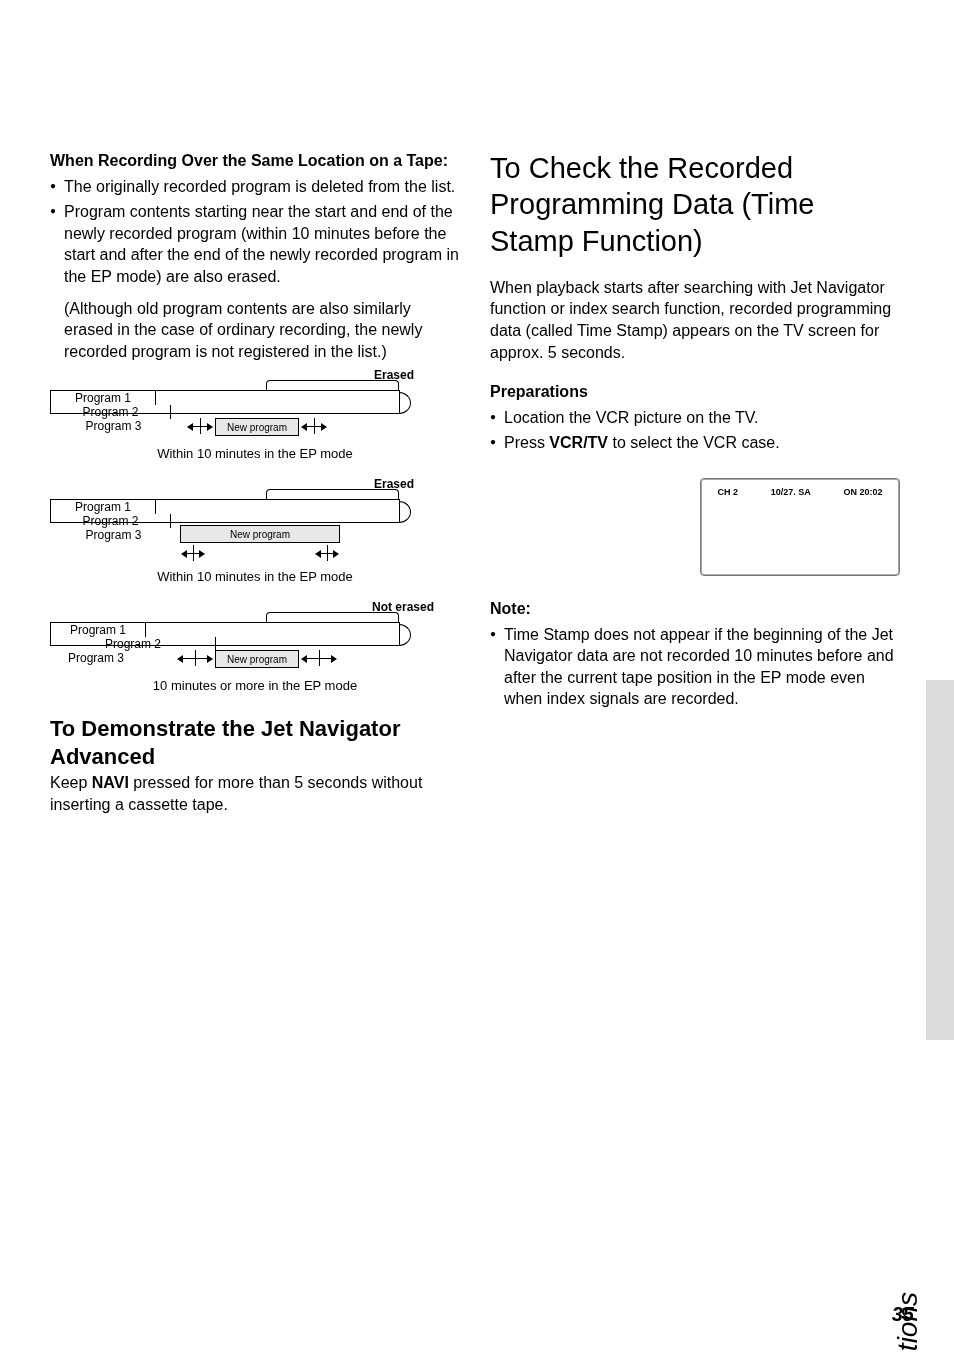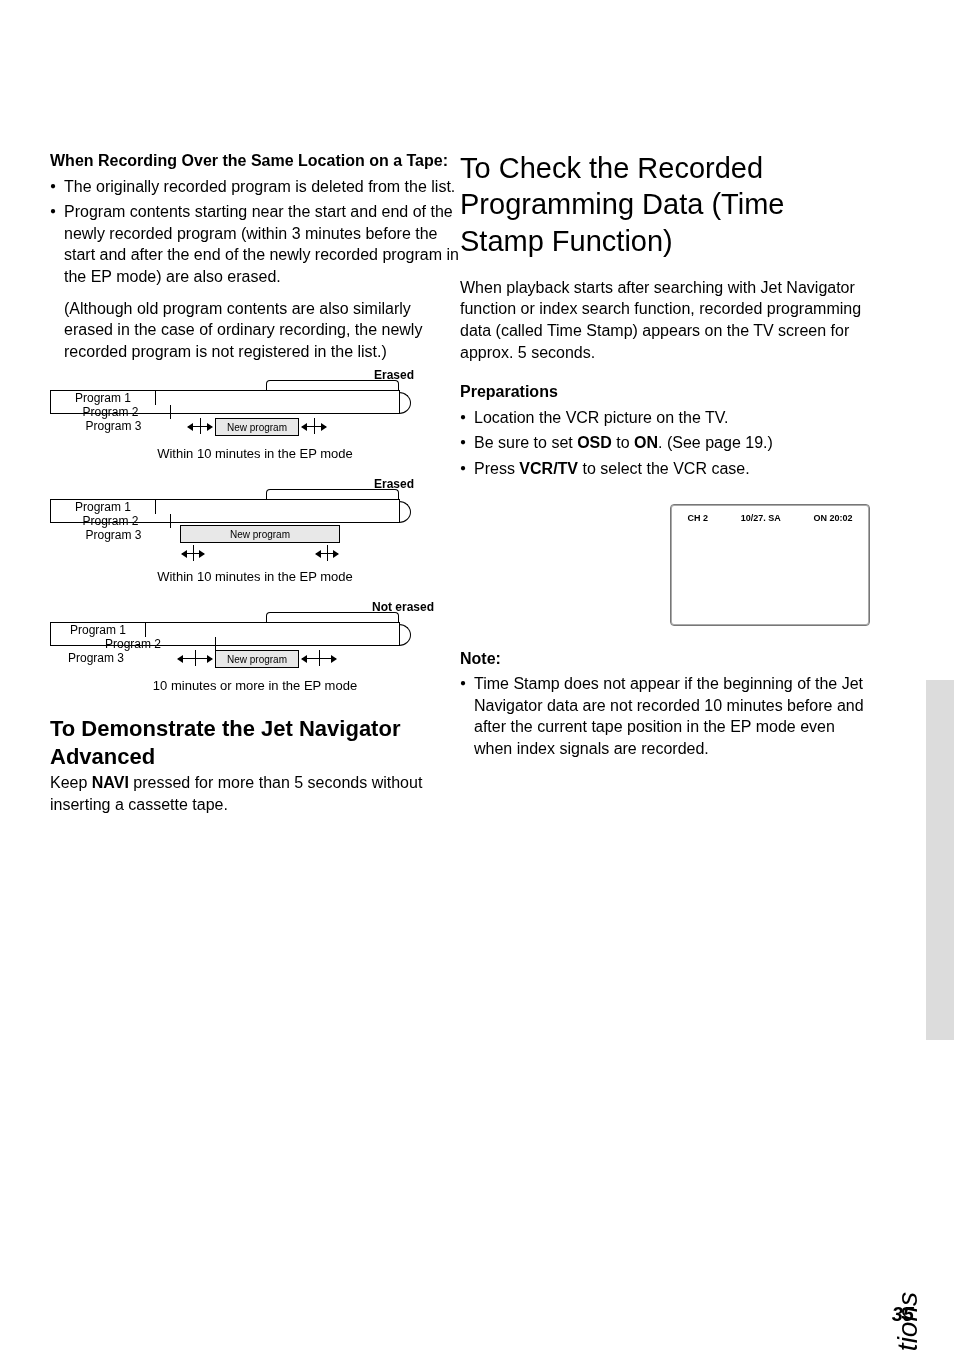--- a/index.html
+++ b/index.html
@@ -7,20 +7,21 @@
       width: 954px;
       height: 1352px;
       background: #fff;
       font-family: Arial, Helvetica, sans-serif;
       color: #000;
       position: relative;
     }
     .content {
       display: flex;
       padding: 150px 50px 0 50px;
+      gap: 30px;
     }
     .col { width: 410px; }
     .col-left { }
     .col-right { }
     .bold { font-weight: bold; }
     .section-heading { font-weight: bold; font-size: 16px; line-height: 1.35; margin-bottom: 4px; }
     .body-text { font-size: 16px; line-height: 1.35; }
     ul.bullets { list-style: none; padding-left: 0; margin-bottom: 10px; }
     ul.bullets li { position: relative; padding-left: 14px; font-size: 16px; line-height: 1.35; margin-bottom: 4px; }
     ul.bullets li::before { content: "●"; position: absolute; left: 0; top: 3px; font-size: 10px; }
@@ -41,21 +42,21 @@
     .tick { position:absolute; width:1px; background:#000; height:16px; }
     .h-span { position:absolute; border-top:1px solid #000; height:1px; }
     .h-span::before, .h-span::after { content:""; position:absolute; top:-4px; width:0; height:0; border-top:4px solid transparent; border-bottom:4px solid transparent; }
     .h-span::before { left:-1px; border-right:6px solid #000; }
     .h-span::after  { right:-1px; border-left:6px solid #000; }
     .caption { text-align: center; font-size: 13px; margin-top: 6px; }
 
     h1.big { font-size: 29px; font-weight: normal; line-height: 1.25; margin-bottom: 18px; }
     h2.med { font-size: 22px; font-weight: bold; line-height: 1.25; margin-top: 22px; margin-bottom: 2px; }
 
-    .tv-box { width: 200px; height: 122px; border: 1.5px solid #777; border-radius: 4px; margin: 14px auto 0 auto; position: relative; box-shadow: 0 0 0 1px #aaa inset; }
+    .tv-box { width: 200px; height: 98px; border: 1.5px solid #777; border-radius: 4px; margin: 14px auto 0 auto; position: relative; box-shadow: 0 0 0 1px #aaa inset; }
     .tv-inner-line { font-size: 9px; font-weight:bold; padding: 8px 0 0 0; display:flex; justify-content:space-around; }
 
     .side-tab {
       position: absolute;
       right: 0;
       top: 680px;
       width: 28px;
       height: 360px;
       background: #dcdcdc;
     }
@@ -80,21 +81,21 @@
   </style>
 </head>
 <body>
 
 <div class="content">
 
   <div class="col col-left">
     <div class="section-heading">When Recording Over the Same Location on a Tape:</div>
     <ul class="bullets">
       <li>The originally recorded program is deleted from the list.</li>
-      <li>Program contents starting near the start and end of the newly recorded program (within 3 minutes before the start and after the end of the newly recorded program in the EP mode) are also erased.</li>
+      <li>Program contents starting near the start and end of the newly recorded program (within 10 minutes before the start and after the end of the newly recorded program in the EP mode) are also erased.</li>
     </ul>
     <div class="indent-block">(Although old program contents are also similarly erased in the case of ordinary recording, the newly recorded program is not registered in the list.)</div>
 
     <div class="diagram-stack">
 
       <div class="diagram">
         <div class="bracket-row">
           <div class="bracket" style="left:216px; width:133px; top:8px;"></div>
           <span class="bracket-label" style="right:0; top:-4px;">Erased</span>
         </div>
@@ -171,23 +172,20 @@
   </div>
 
   <div class="col col-right">
     <h1 class="big">To Check the Recorded Programming Data (Time Stamp Function)</h1>
     <div class="body-text">When playback starts after searching with Jet Navigator function or index search function, recorded programming data (called Time Stamp) appears on the TV screen for approx. 5 seconds.</div>
 
     <div class="section-heading" style="margin-top:18px;">Preparations</div>
     <ul class="bullets">
       <li>Location the VCR picture on the TV.</li>
       <li>
-        <span>Be sure to set </span><span class="bold">OSD</span><span> to </span><span class="bold">ON</span><span>. (See page 19.)</span>
-      </li>
-      <li>
         <span>Press </span><span class="bold">VCR/TV</span><span> to select the VCR case.</span>
       </li>
     </ul>
 
     <div style="display:flex; justify-content:flex-end;">
       <div class="tv-box" style="margin-right:0;">
         <div class="tv-inner-line">
           <span>CH 2</span>
           <span>10/27. SA</span>
           <span>ON 20:02</span>

